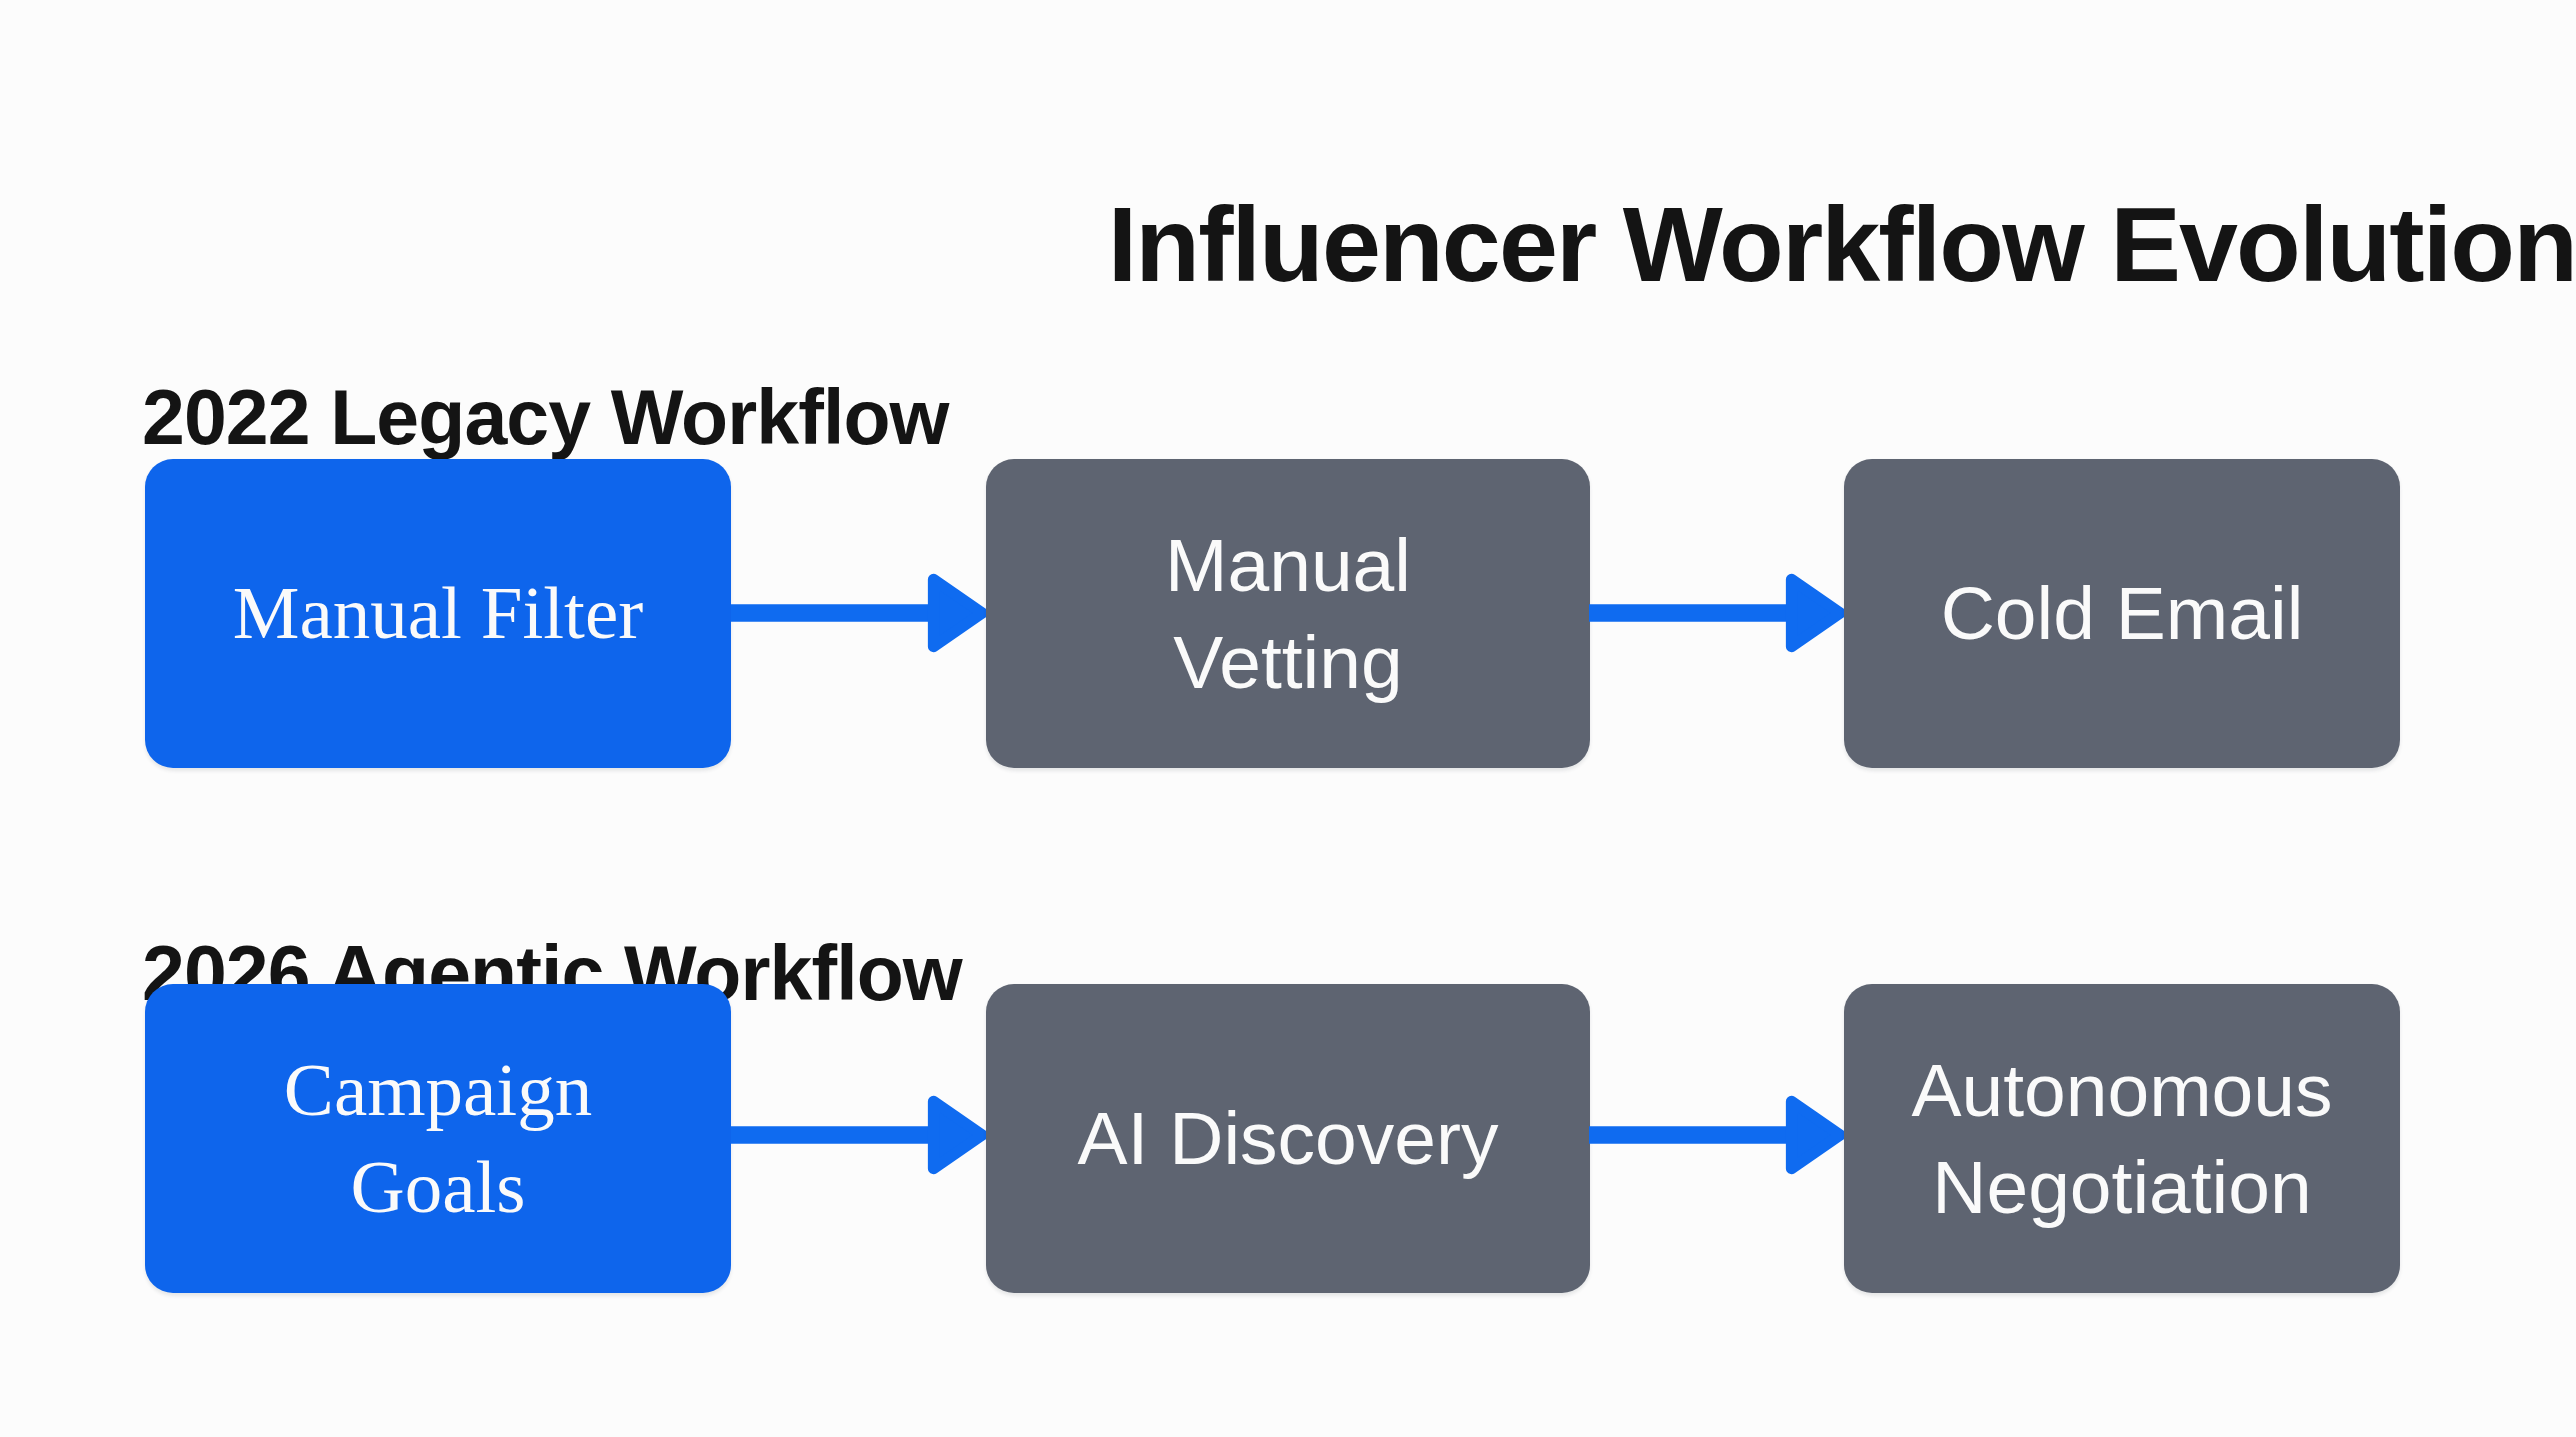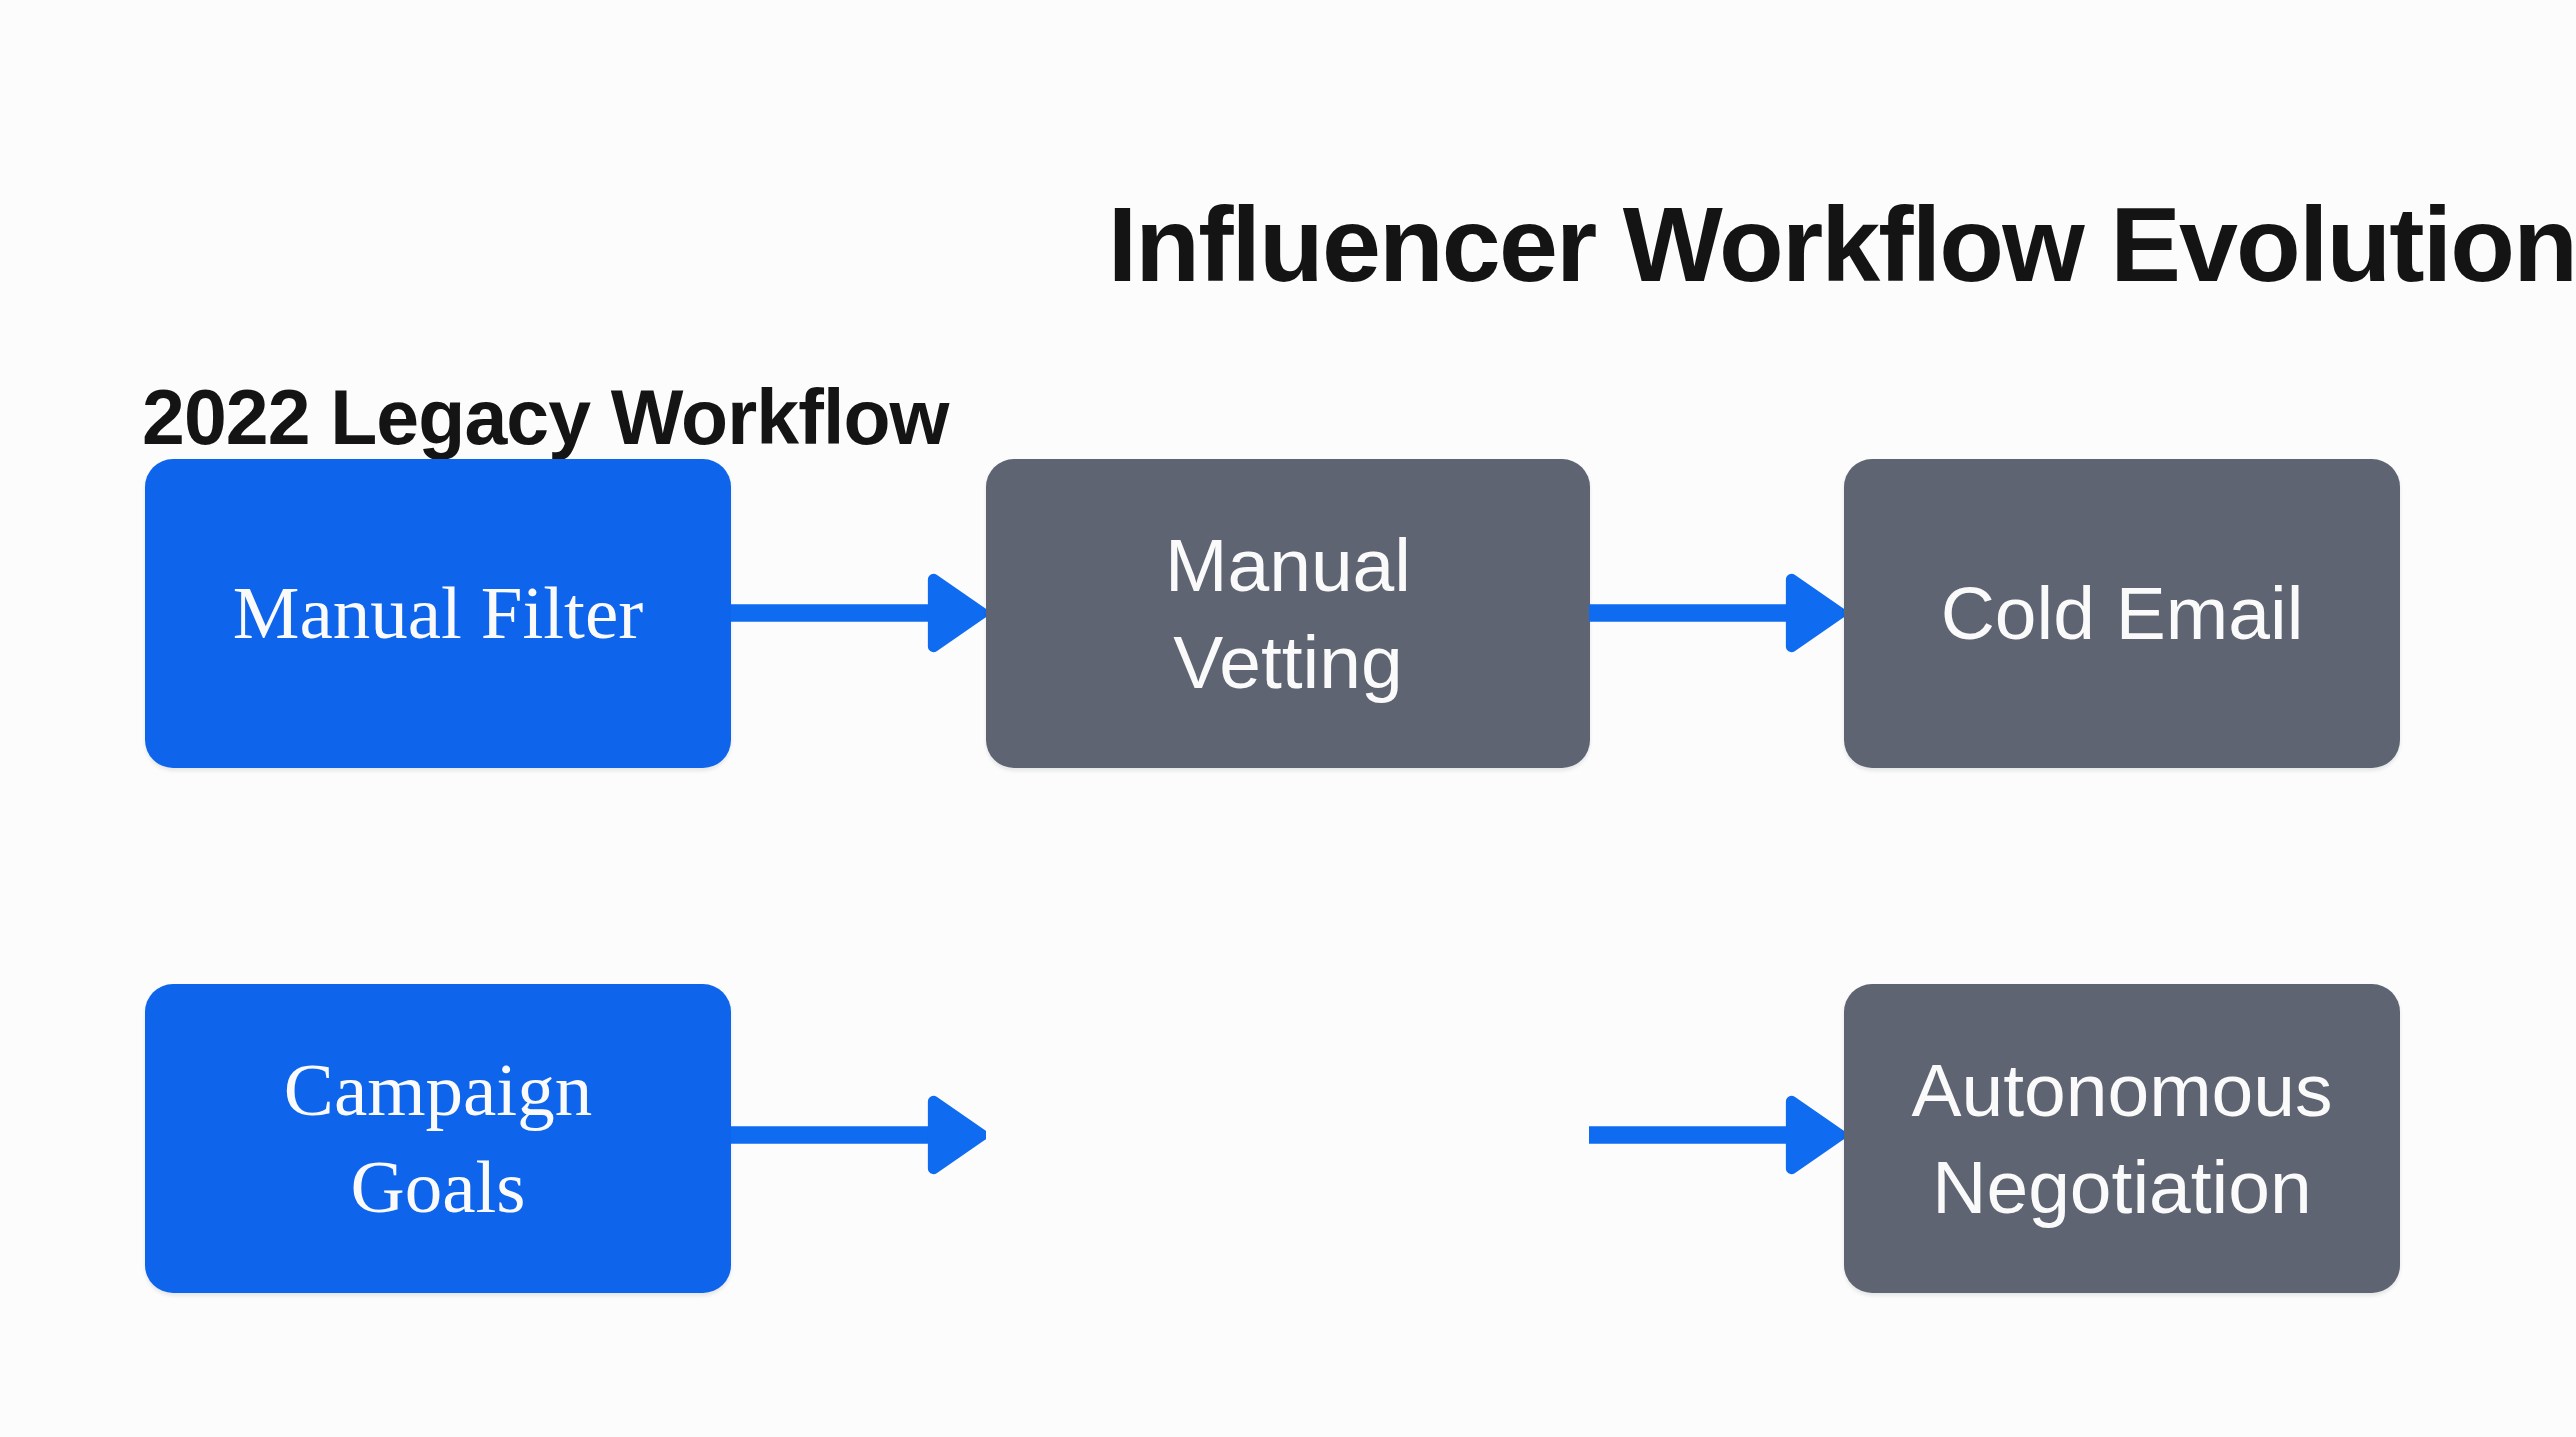--- a/index.html
+++ b/index.html
@@ -89,31 +89,35 @@
 
   <svg class="arrow a2 ar1" viewBox="0 0 272 120" preserveAspectRatio="none">
     <line x1="0" y1="60" x2="222" y2="60" stroke-width="19"></line>
     <polygon points="216,24 268,60 216,96" stroke-width="12" stroke-linejoin="round"></polygon>
   </svg>
 
   <div class="step neutral row1 col3">
     <span>Cold Email</span>
   </div>
 
+  <h2 class="section-label s2">2026 Agentic Workflow</h2>
 
   <div class="step primary row2 col1">
     <span>Campaign
 Goals</span>
   </div>
 
   <svg class="arrow a1 ar2" viewBox="0 0 272 120" preserveAspectRatio="none">
     <line x1="0" y1="60" x2="222" y2="60" stroke-width="19"></line>
     <polygon points="216,24 268,60 216,96" stroke-width="12" stroke-linejoin="round"></polygon>
   </svg>
 
+  <div class="step neutral row2 col2">
+    <span>AI Discovery</span>
+  </div>
 
   <svg class="arrow a2 ar2" viewBox="0 0 272 120" preserveAspectRatio="none">
     <line x1="0" y1="60" x2="222" y2="60" stroke-width="19"></line>
     <polygon points="216,24 268,60 216,96" stroke-width="12" stroke-linejoin="round"></polygon>
   </svg>
 
   <div class="step neutral row2 col3">
     <span>Autonomous
 Negotiation</span>
   </div>

